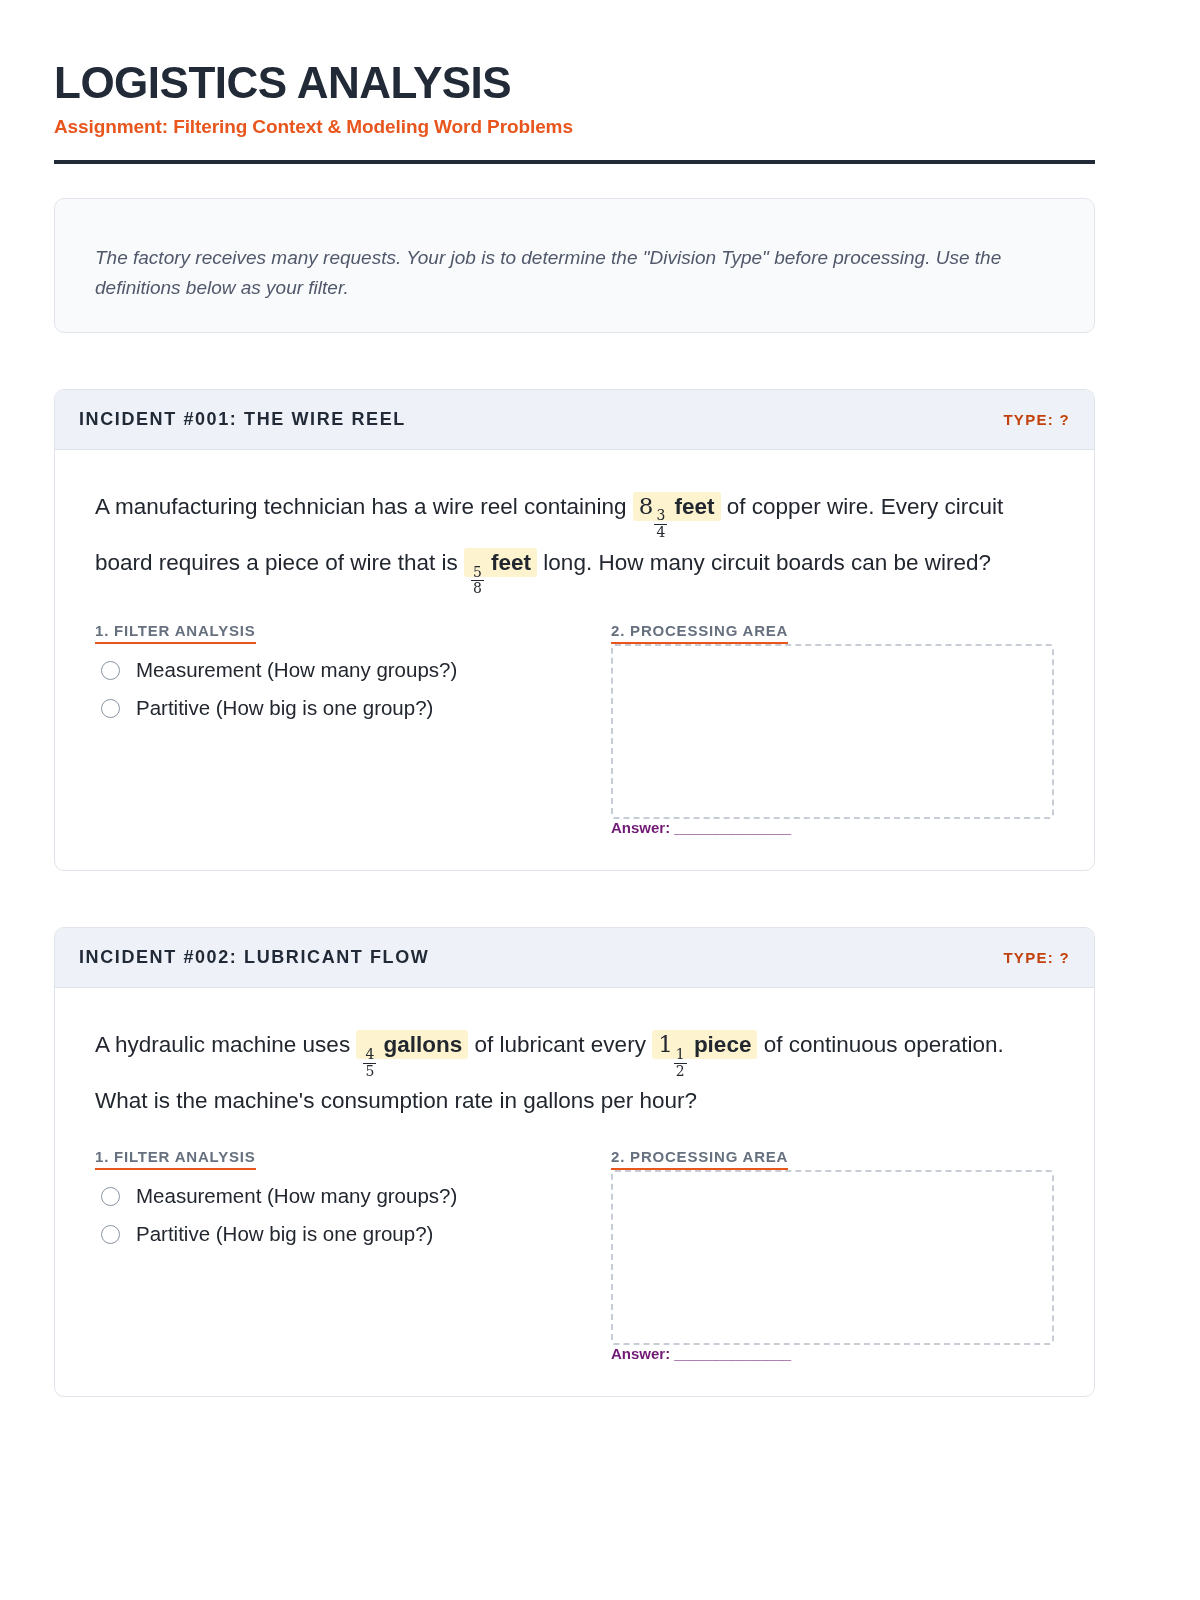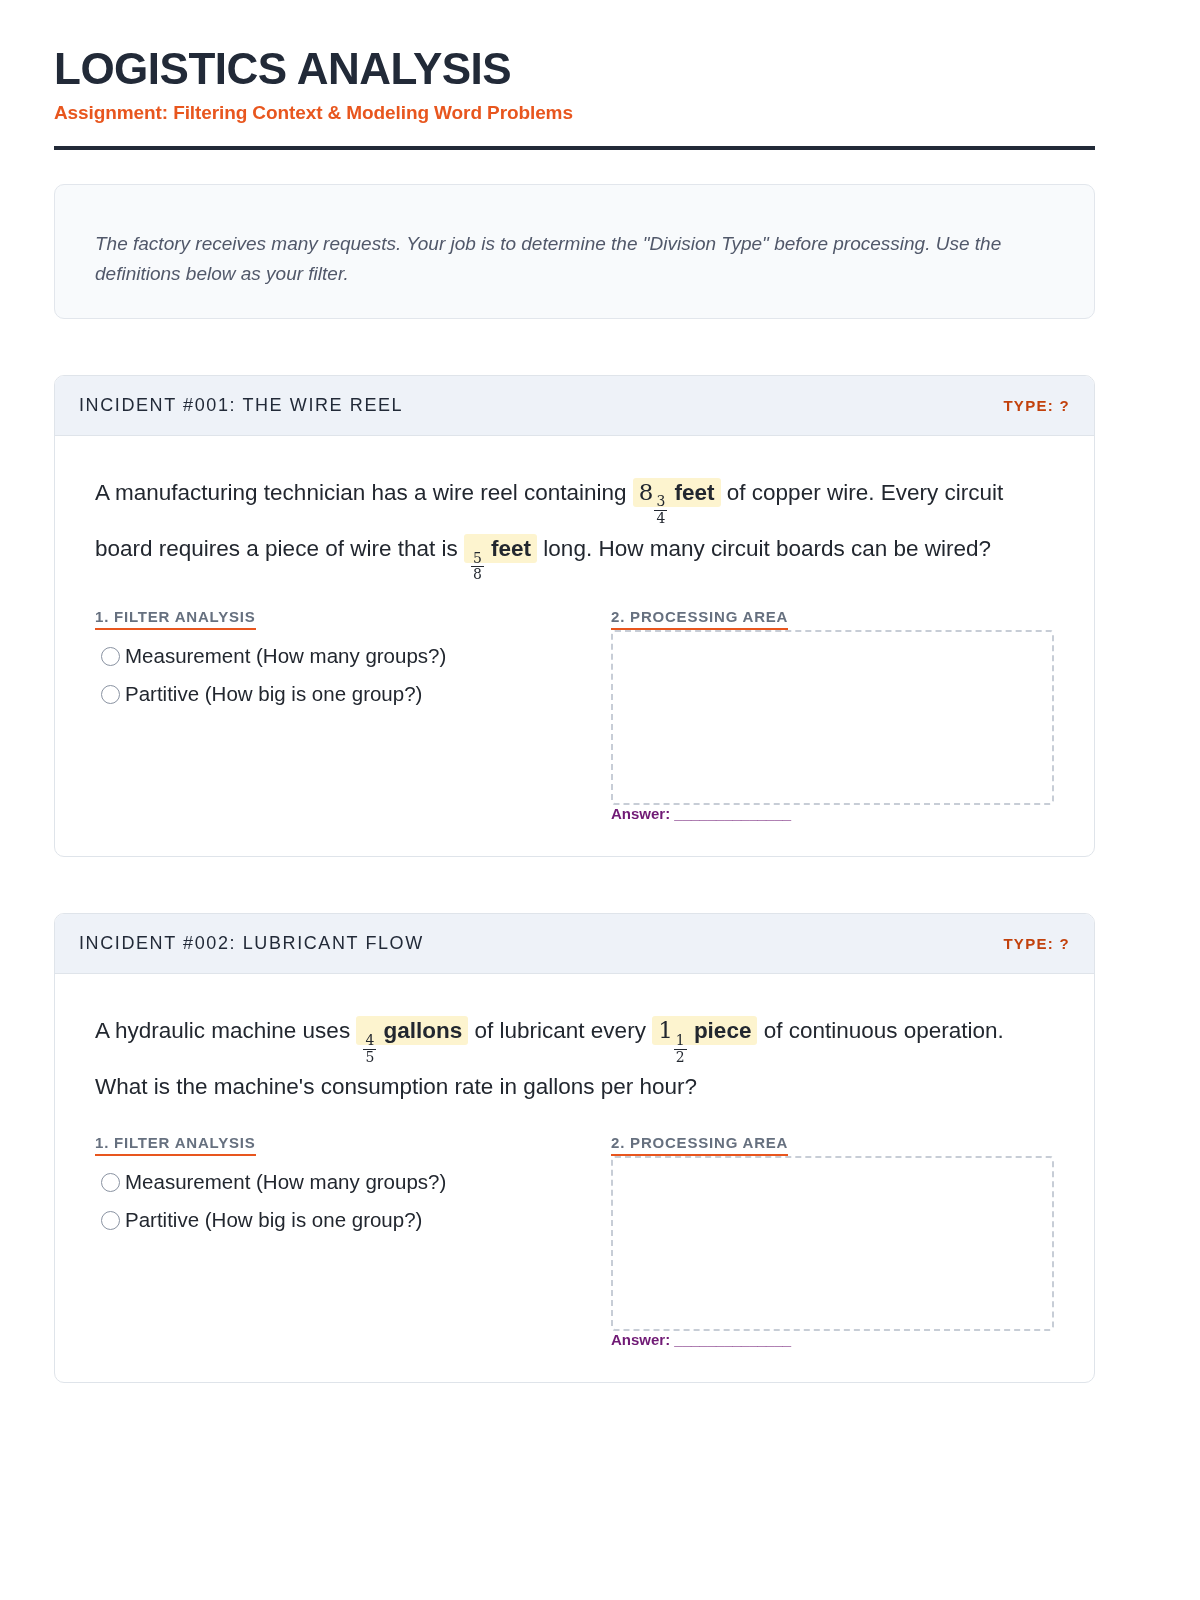--- a/index.html
+++ b/index.html
@@ -6,21 +6,21 @@
   html, body {
     margin: 0;
     padding: 0;
     width: 1200px;
     background: #ffffff;
     font-family: "Liberation Sans", sans-serif;
   }
   .page {
     width: 1149px;
     min-height: 1600px;
-    padding: 46px 54px 20px 54px;
+    padding: 60px 54px 20px 54px;
     background: #ffffff;
   }
 
   
   .header {
     display: flex;
     align-items: flex-start;
     justify-content: space-between;
   }
   .header-left { }
@@ -96,21 +96,21 @@
   .incident-head {
     background: #eef2f8;
     border-bottom: 1px solid #dfe4ea;
     padding: 19px 24px;
     display: flex;
     align-items: center;
     justify-content: space-between;
   }
   .incident-id {
     font-size: 18px;
-    font-weight: normal;
+    font-weight: bold;
     letter-spacing: 1.6px;
     color: #222a38;
   }
   .incident-type {
     font-size: 15px;
     font-weight: bold;
     letter-spacing: 1.3px;
     color: #c2410c;
   }
   .incident-body {
@@ -157,21 +157,21 @@
     font-weight: bold;
     letter-spacing: 0.8px;
     color: #66707f;
     border-bottom: 2px solid #e8561e;
     display: inline-block;
     padding-bottom: 3px;
   }
   .choice {
     display: flex;
     align-items: center;
-    gap: 5px;
+    gap: 16px;
     margin: 14px 0 14px 6px;
   }
   .radio {
     width: 19px;
     height: 19px;
     border: 1.6px solid #8a93a2;
     border-radius: 50%;
     flex: none;
     background: #fff;
   }

